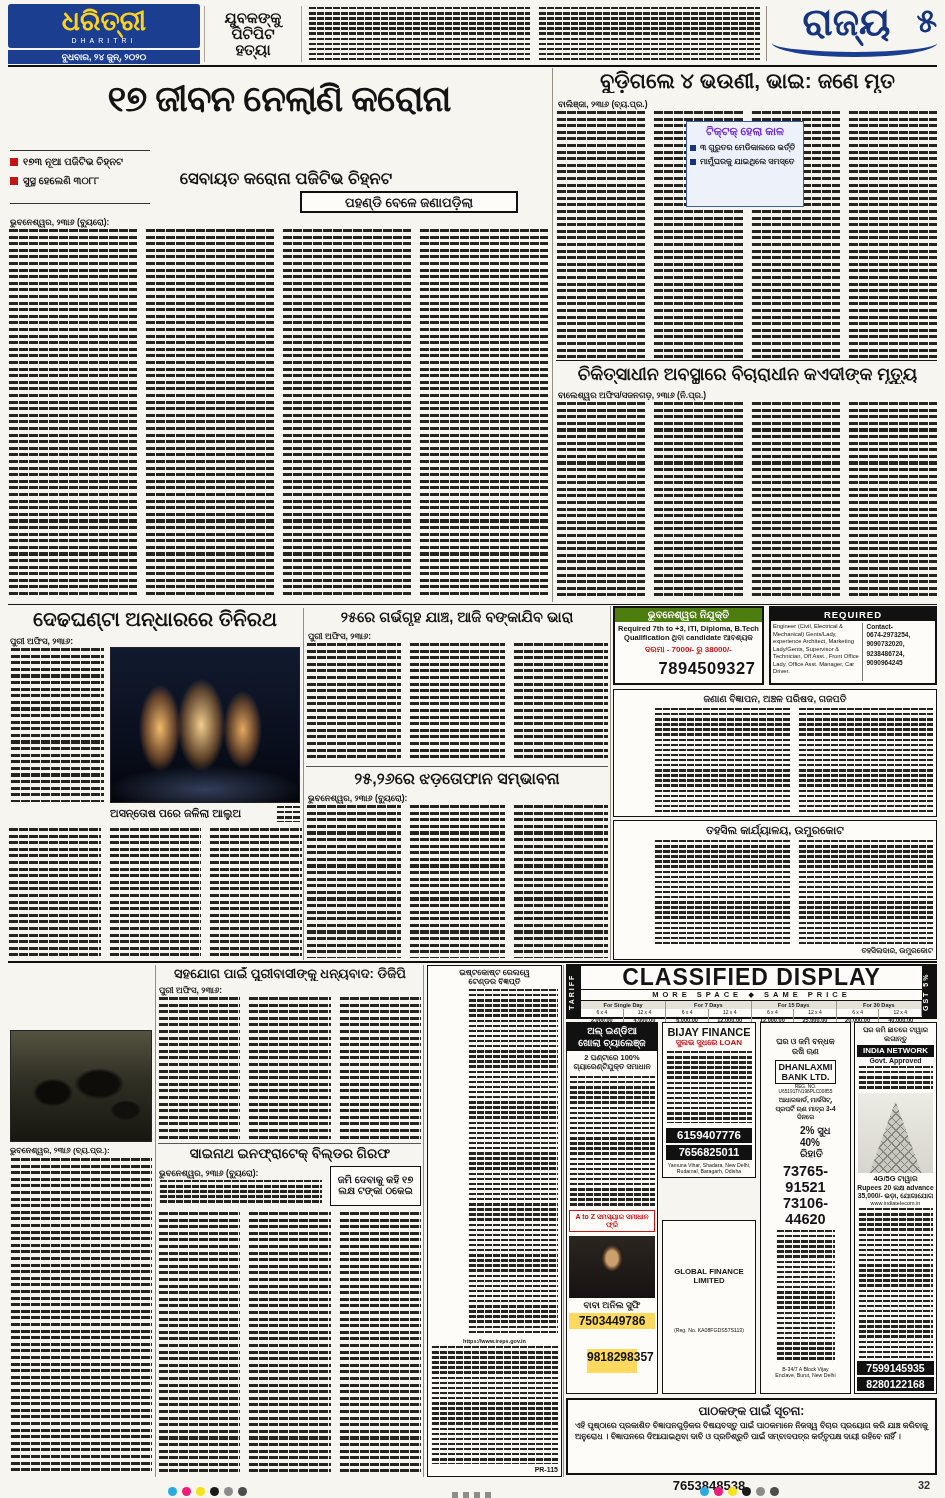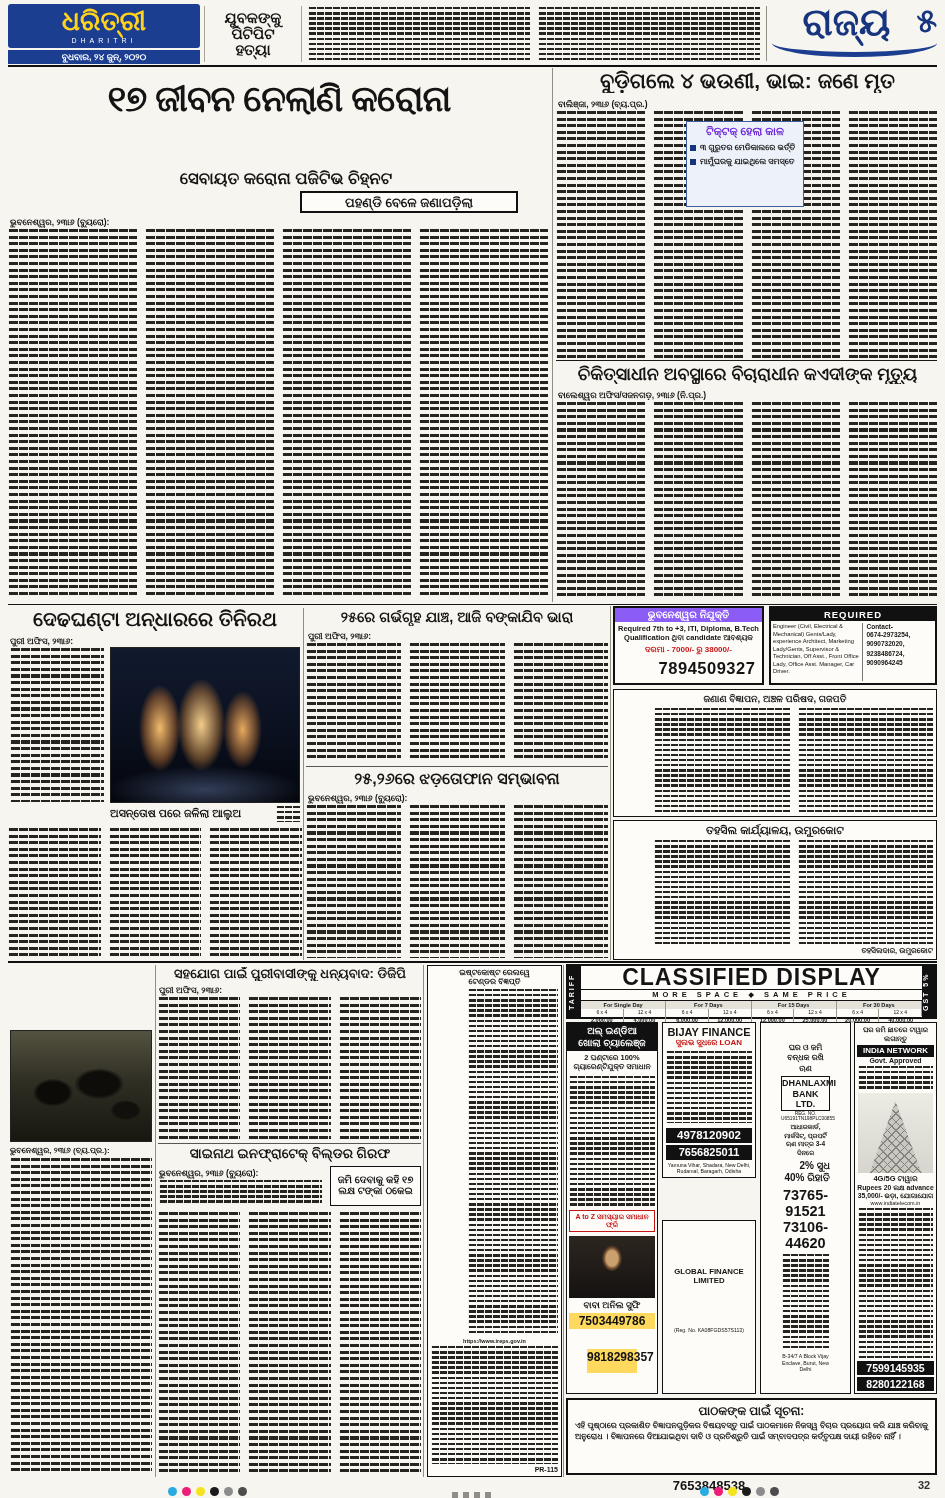--- a/index.html
+++ b/index.html
@@ -81,20 +81,30 @@
       <div style="font-size:38px;font-weight:900;color:#16357e;line-height:1;">ରାଜ୍ୟ</div>
       <div style="font-size:33px;font-weight:900;color:#16357e;line-height:1.1;">୫</div>
     </div>
     <div class="swoosh"></div>
   </div>
 
   <div class="abs" style="left:8px;top:65px;width:929px;height:2px;background:#101010;"></div>
 
   <div class="abs hl" style="left:10px;top:80px;width:538px;font-size:36px;font-weight:900;letter-spacing:-1px;">୧୭ ଜୀବନ ନେଲାଣି କରୋନା</div>
 
+  <div class="abs" style="left:10px;top:150px;width:140px;height:54px;border-top:1px solid #333;border-bottom:1px solid #333;padding:5px 0;display:flex;flex-direction:column;gap:7px;">
+    <div style="display:flex;gap:5px;align-items:center;font-size:10px;font-weight:bold;">
+      <span class="sq" style="background:#c41414;"></span>
+      <span>୧୭୩ ନୂଆ ପଜିଟିଭ ଚିହ୍ନଟ</span>
+    </div>
+    <div style="display:flex;gap:5px;align-items:center;font-size:10px;font-weight:bold;">
+      <span class="sq" style="background:#c41414;"></span>
+      <span>ସୁସ୍ଥ ହେଲେଣି ୩୦୮୮</span>
+    </div>
+  </div>
 
   <div class="abs hl nw" style="left:152px;top:170px;width:268px;font-size:16.5px;">ସେବାୟତ କରୋନା ପଜିଟିଭ ଚିହ୍ନଟ</div>
   <div class="abs nw" style="left:300px;top:191px;width:218px;height:22px;border:2px solid #111;font-size:13px;font-weight:bold;text-align:center;line-height:19px;background:#fdfcf8;">ପହଣ୍ଡି ବେଳେ ଜଣାପଡ଼ିଲା</div>
 
   <div class="abs dl" style="left:10px;top:217px;width:140px;">ଭୁବନେଶ୍ୱର, ୨୩ା୬ (ବ୍ୟୁରୋ):</div>
   <div class="abs cols" style="left:8px;top:229px;width:540px;height:369px;">
     <div class="c greek"></div>
     <div class="c greek"></div>
     <div class="c greek"></div>
     <div class="c greek"></div>
@@ -159,21 +169,21 @@
   <div class="abs hl nw" style="left:308px;top:770px;width:298px;font-size:16px;font-weight:900;">୨୫,୨୬ରେ ଝଡ଼ତୋଫାନ ସମ୍ଭାବନା</div>
   <div class="abs dl" style="left:308px;top:793px;">ଭୁବନେଶ୍ୱର, ୨୩ା୬ (ବ୍ୟୁରୋ):</div>
   <div class="abs cols" style="left:306px;top:805px;width:302px;height:153px;">
     <div class="c greek"></div>
     <div class="c greek"></div>
     <div class="c greek"></div>
   </div>
   <div class="abs vrule" style="left:610px;top:606px;height:354px;"></div>
 
   <div class="abs adbox" style="left:613px;top:606px;width:151px;height:79px;border-width:2px;">
-    <div style="background:#8b5cf6;color:#fff;font-size:10px;font-weight:bold;text-align:center;line-height:14px;height:14px;">ଭୁବନେଶ୍ୱର ନିଯୁକ୍ତି</div>
+    <div style="background:#4d7c0f;color:#fff;font-size:10px;font-weight:bold;text-align:center;line-height:14px;height:14px;">ଭୁବନେଶ୍ୱର ନିଯୁକ୍ତି</div>
     <div style="font-size:7.5px;font-weight:bold;text-align:center;line-height:1.25;padding:2px 3px;">Required 7th to +3, ITI, Diploma, B.Tech Qualification ଥିବା candidate ଆବଶ୍ୟକ</div>
     <div style="font-size:8px;font-weight:900;color:#c41414;text-align:center;">ଦରମା - 7000/- ରୁ 38000/-</div>
     <div class="grow" style="font-size:16.5px;font-weight:900;text-align:center;letter-spacing:.5px;display:flex;align-items:center;justify-content:center;">7894509327</div>
   </div>
 
   <div class="abs adbox" style="left:769px;top:606px;width:168px;height:79px;border-width:2px;">
     <div style="background:#111;color:#fff;font-size:9.5px;font-weight:bold;text-align:center;line-height:13px;height:13px;letter-spacing:1px;">REQUIRED</div>
     <div style="display:flex;flex:1;padding:2px;gap:3px;">
       <div style="flex:1.3;font-size:5.8px;line-height:1.3;">Engineer (Civil, Electrical &amp; Mechanical) Gents/Lady, experience Architect, Marketing Lady/Gents, Supervisor &amp; Technician, Off Asst., Front Office Lady, Office Asst. Manager, Car Driver.</div>
       <div style="flex:1;border-left:1px solid #777;padding-left:3px;">
@@ -282,40 +292,40 @@
     <div class="photo-baba" style="height:62px;margin:2px;"></div>
     <div style="font-size:9px;font-weight:900;text-align:center;">ବାବା ଅନିଲ ସୁଫି</div>
     <div class="yellow-strip" style="font-size:12px;height:16px;line-height:16px;margin:2px 2px 0;">7503449786</div>
     <div class="yellow-strip" style="font-size:12px;height:24px;line-height:16px;margin:20px;">9818298357</div>
   </div>
 
   <div class="abs adbox" style="left:662px;top:1022px;width:94px;height:156px;">
     <div style="font-size:11px;font-weight:900;text-align:center;padding-top:3px;">BIJAY FINANCE</div>
     <div style="font-size:8px;font-weight:900;color:#c41414;text-align:center;">ସୁଲଭ ସୁଧରେ LOAN</div>
     <div class="greek tiny grow" style="margin:3px;"></div>
-    <div class="phone-strip" style="font-size:11.5px;height:15px;line-height:15px;margin:2px 3px 0;">4978120902</div>
+    <div class="phone-strip" style="font-size:11.5px;height:15px;line-height:15px;margin:2px 3px 0;">6159407776</div>
     <div class="phone-strip" style="font-size:11px;height:15px;line-height:15px;margin:2px 3px;">7656825011</div>
     <div style="font-size:5.2px;text-align:center;line-height:1.3;padding:0 2px 2px;">Yamuna Vihar, Shadara, New Delhi, Rudamal, Baragarh, Odisha</div>
   </div>
 
   <div class="abs adbox" style="left:662px;top:1220px;width:94px;height:174px;padding:2px;gap:42px;">
     <div class="greek tiny" style="height:24px;"></div>
     <div style="font-size:7.8px;font-weight:900;text-align:center;margin-top:2px;">GLOBAL FINANCE LIMITED</div>
     <div style="font-size:5.2px;text-align:center;">(Reg. No. KA08FGDS57S113)</div>
     <div class="greek tiny grow" style="margin:2px 0;"></div>
     <div class="phone-strip" style="font-size:7.5px;height:13px;line-height:13px;">2% ସୁଧ ଏବଂ 40% ଛାଡ଼</div>
     <div style="font-size:13px;font-weight:900;text-align:center;padding:2px 0;">7653848538</div>
   </div>
 
-  <div class="abs adbox" style="left:760px;top:1022px;width:91px;height:372px;padding:20px;">
+  <div class="abs adbox" style="left:760px;top:1022px;width:91px;height:372px;padding:14px;">
     <div style="font-size:8px;font-weight:900;text-align:center;line-height:1.3;">ଘର ଓ ଜମି ବନ୍ଧକ ରଖି ଋଣ</div>
     <div style="font-size:9px;font-weight:900;text-align:center;border:1px solid #111;margin-top:2px;line-height:1.15;padding:1px 0;">DHANLAXMI BANK LTD.</div>
     <div style="font-size:4.8px;text-align:center;">REG. NO. U65191TN198PLC00855</div>
     <div style="font-size:6.5px;font-weight:bold;text-align:center;line-height:1.3;margin-top:2px;">ଆଧାରକାର୍ଡ, ମାର୍କସିଟ୍, ପ୍ରପର୍ଟି ଋଣ ମାତ୍ର 3-4 ଦିନରେ</div>
-    <div style="font-size:10px;font-weight:900;text-align:right;margin-top:3px;">2% ସୁଧ 40% ରିହାତି</div>
+    <div style="font-size:10px;font-weight:900;text-align:left;margin-top:3px;margin-left:25px;">2% ସୁଧ 40% ରିହାତି</div>
     <div style="font-size:14.5px;font-weight:900;text-align:center;margin-top:3px;">73765-91521</div>
     <div style="font-size:14.5px;font-weight:900;text-align:center;">73106-44620</div>
     <div class="greek tiny grow" style="margin:3px 1px;"></div>
     <div style="font-size:5.2px;text-align:center;line-height:1.3;">B-34/7 A Block Vijay Enclave, Burut, New Delhi</div>
   </div>
 
   <div class="abs adbox" style="left:854px;top:1022px;width:83px;height:372px;padding:2px;">
     <div style="font-size:7px;font-weight:900;text-align:center;line-height:1.3;">ଘର ଜମି ଛାତରେ ଟାୱାର ଲଗାନ୍ତୁ</div>
     <div class="phone-strip" style="font-size:8px;height:12px;line-height:12px;margin-top:2px;">INDIA NETWORK</div>
     <div style="font-size:7px;font-weight:900;text-align:center;">Govt. Approved</div>

